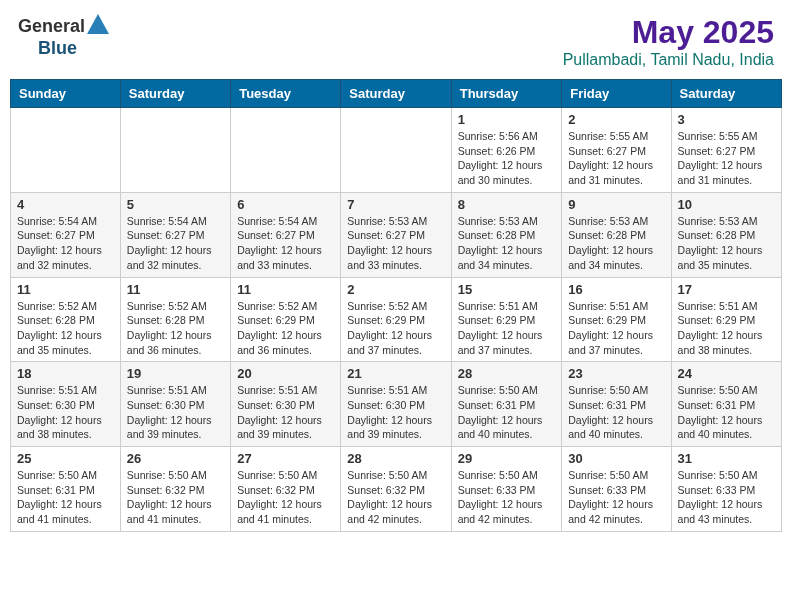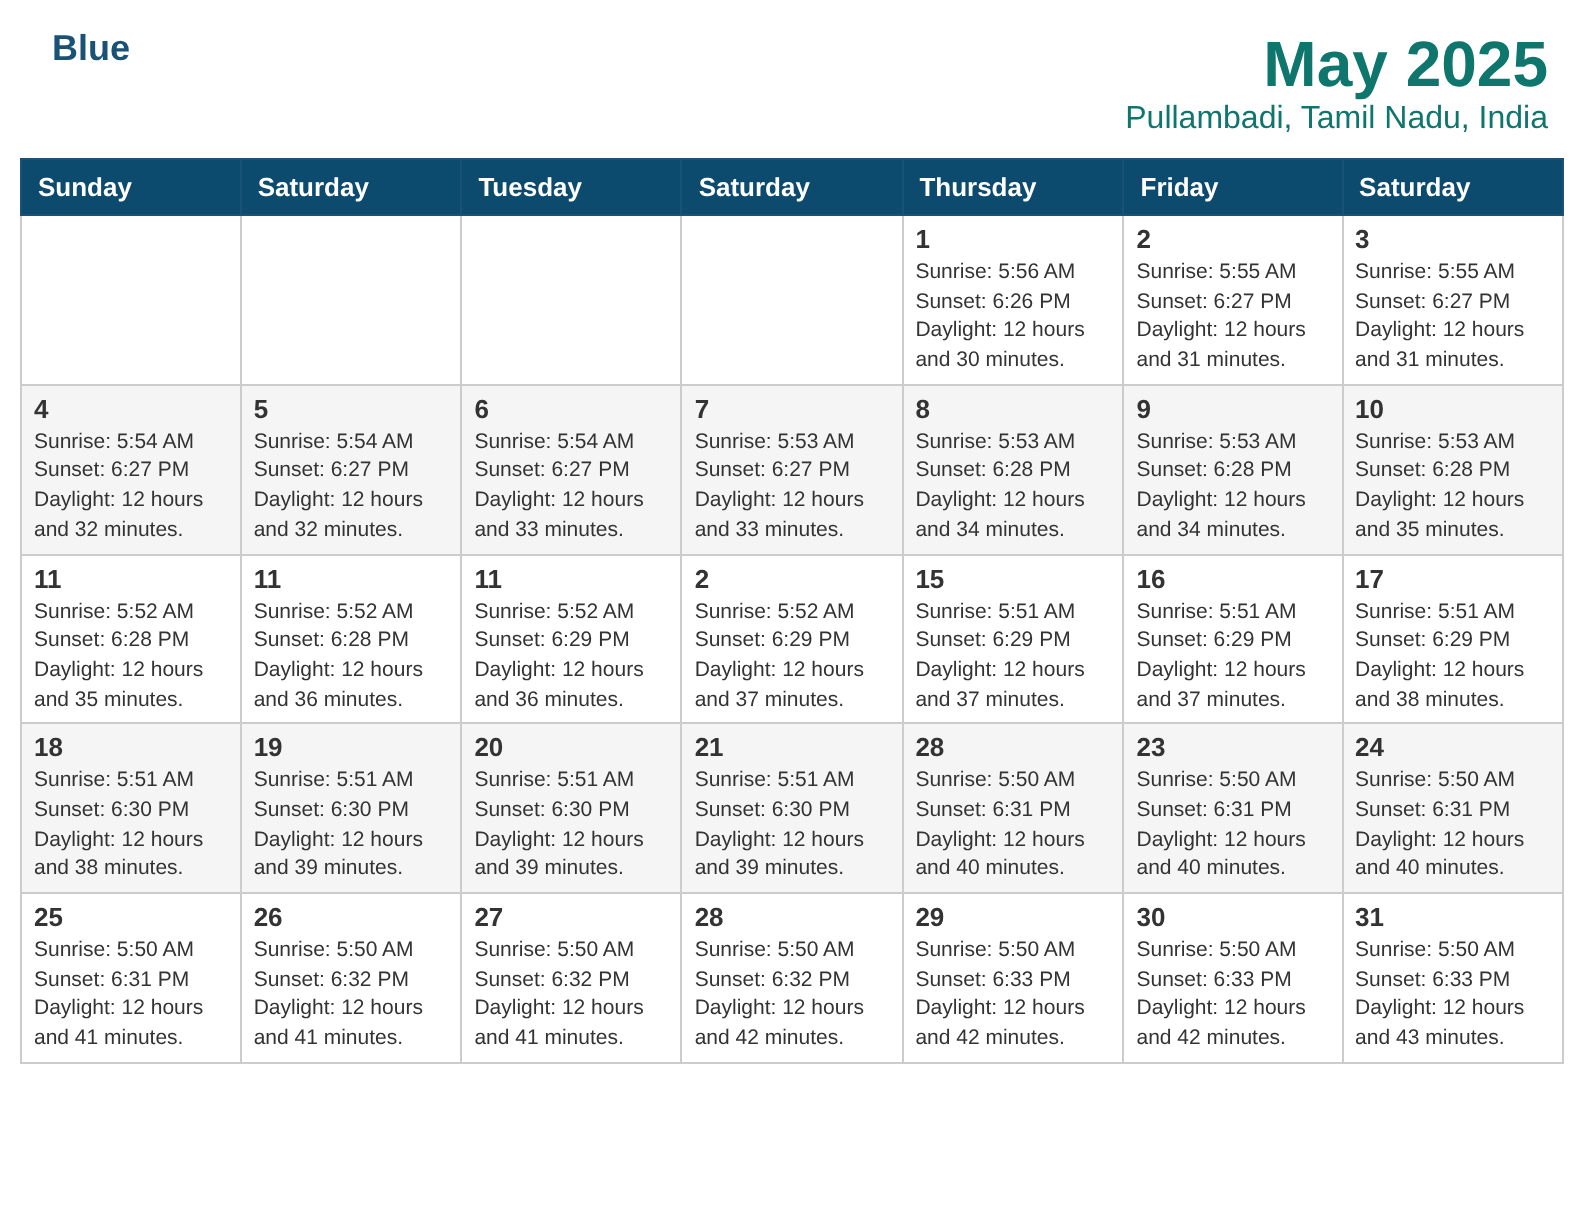--- a/index.html
+++ b/index.html
@@ -25,33 +25,33 @@
     .logo-row {
       display: flex;
       align-items: center;
     }
     .title-section {
       text-align: right;
     }
     .main-title {
       font-size: 32px;
       font-weight: bold;
-      color: #0f766e;
+      color: #4c1d95;
     }
     .subtitle {
       font-size: 16px;
       color: #0f766e;
     }
     .calendar {
       width: 100%;
       border-collapse: collapse;
       border: 1px solid #ccc;
     }
     .calendar th {
-      background-color: #0c4a6e;
+      background-color: #0369a1;
       color: white;
       text-align: left;
       padding: 6px 8px;
       font-size: 13px;
       border: 1px solid #1a5276;
     }
     .calendar td {
       vertical-align: top;
       border: 1px solid #ccc;
       padding: 4px 6px;
@@ -78,21 +78,29 @@
     }
     .row-shade td {
       background: #f0f0f0;
     }
   </style>
 </head>
 <body>
 
 <div class="header">
   <div class="logo">
-    <span style="font-size:18px; font-weight:bold; color:#1a5276; margin-left:8px;">Blue</span>
+    <div class="logo-row">
+      <span style="font-size:18px; font-weight:bold; color:#333;">General</span>
+      <div style="display:inline-block; margin-left:2px;">
+        <svg width="22" height="20" viewBox="0 0 22 20">
+          <polygon points="11,0 22,20 0,20" fill="#2980b9"></polygon>
+        </svg>
+      </div>
+    </div>
+    <span style="font-size:18px; font-weight:bold; color:#1a5276; margin-left:20px;">Blue</span>
   </div>
   <div class="title-section">
     <div class="main-title">May 2025</div>
     <div class="subtitle">Pullambadi, Tamil Nadu, India</div>
   </div>
 </div>
 
 <table class="calendar">
   <thead>
     <tr>

